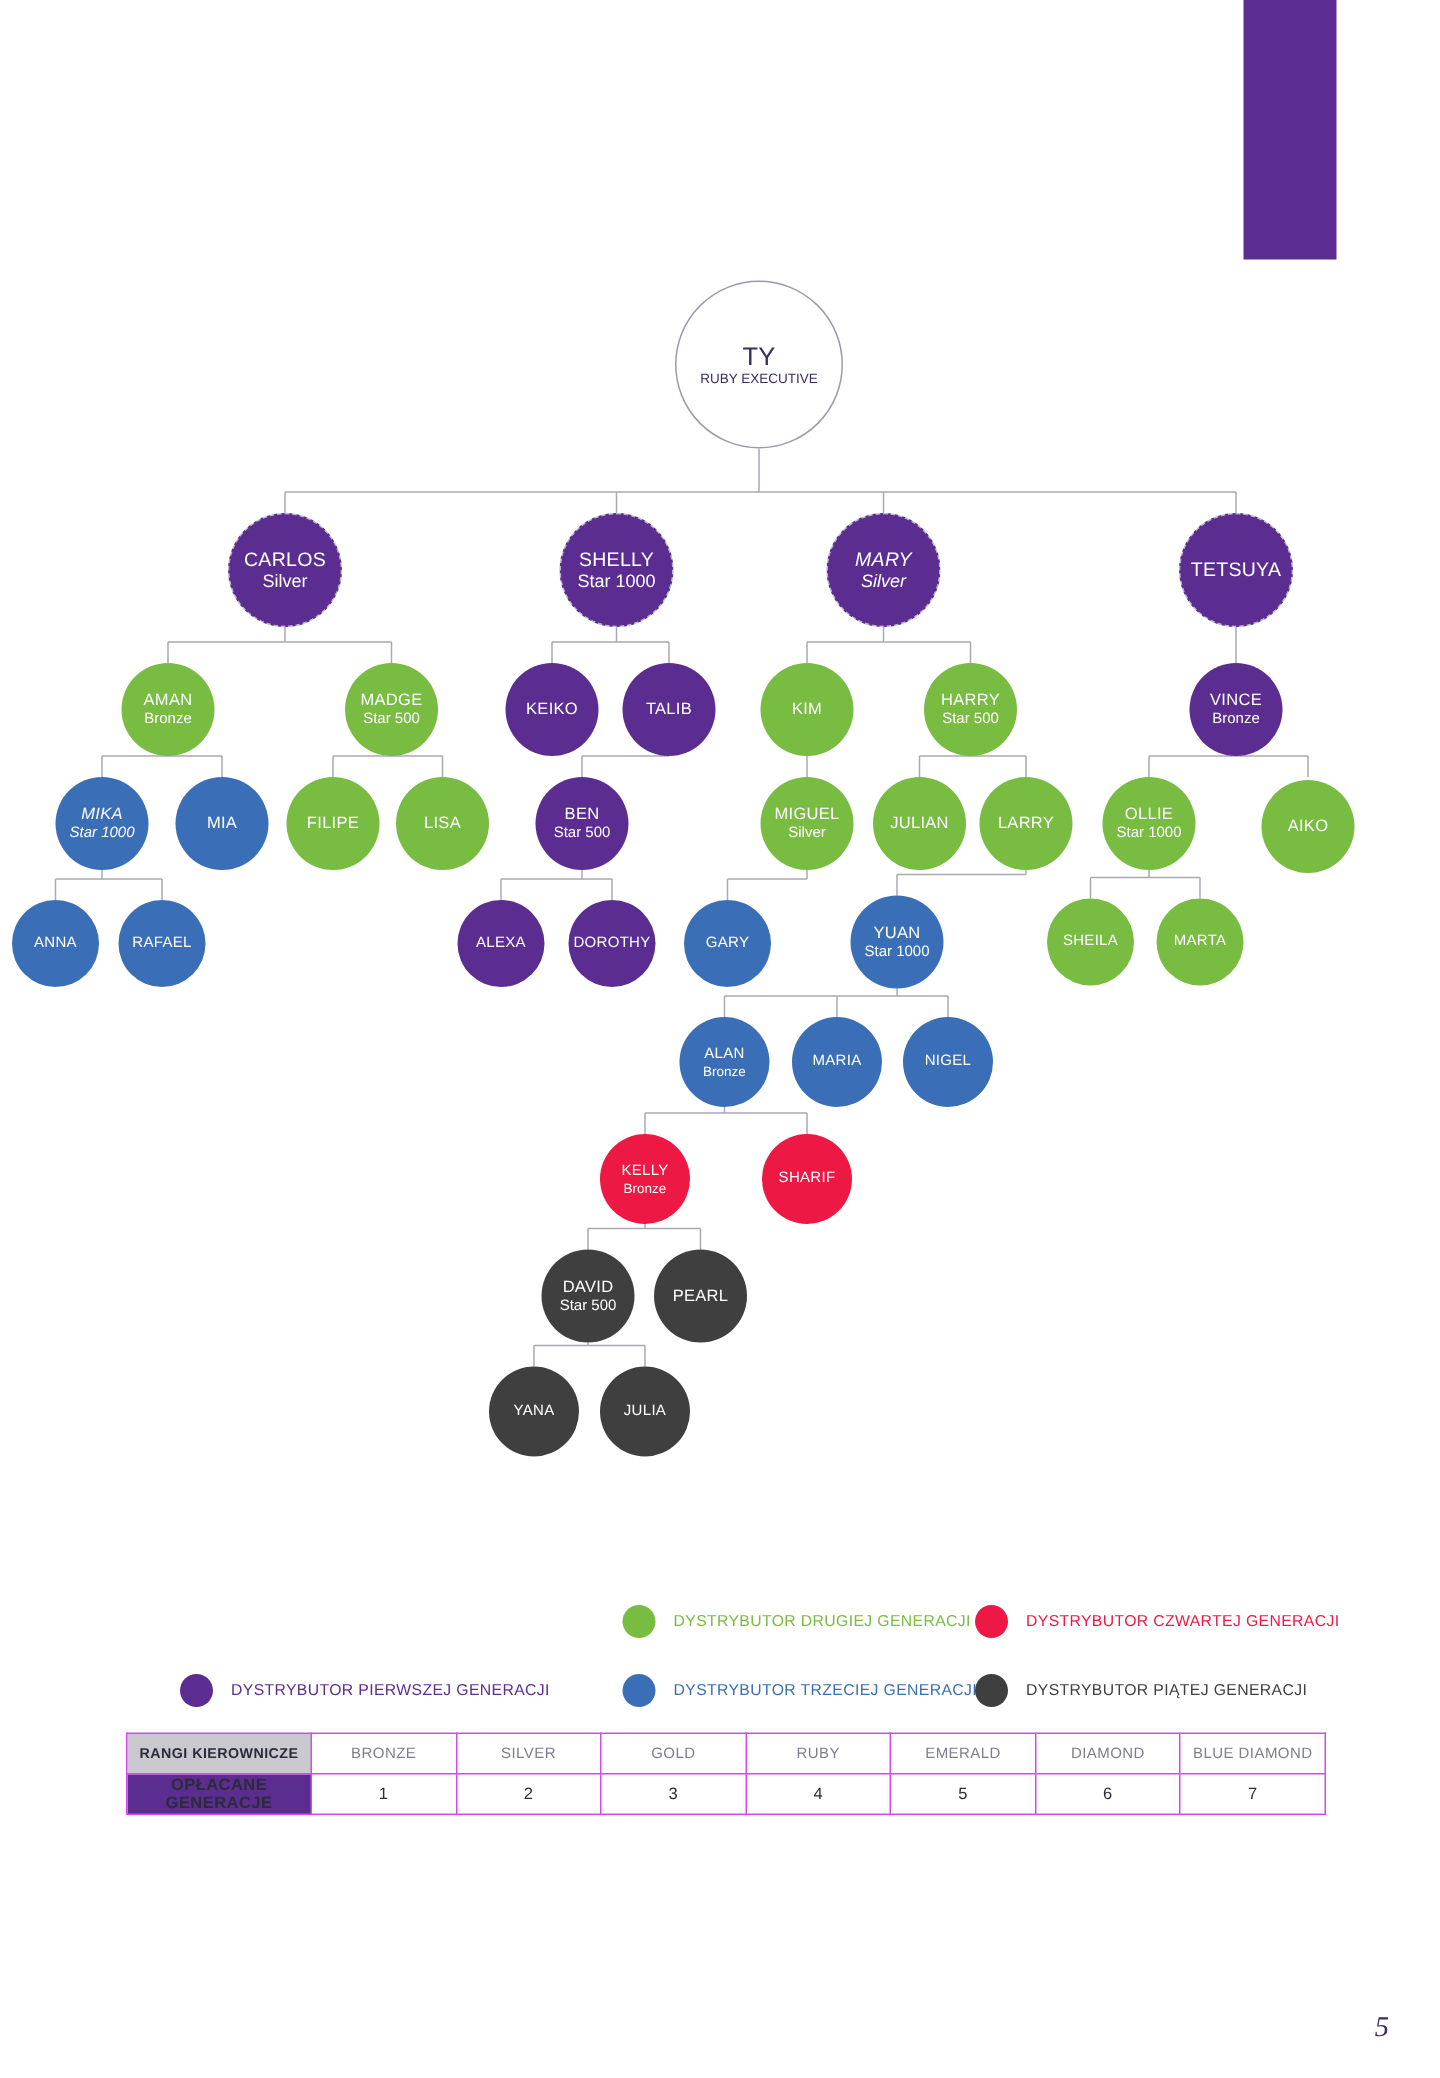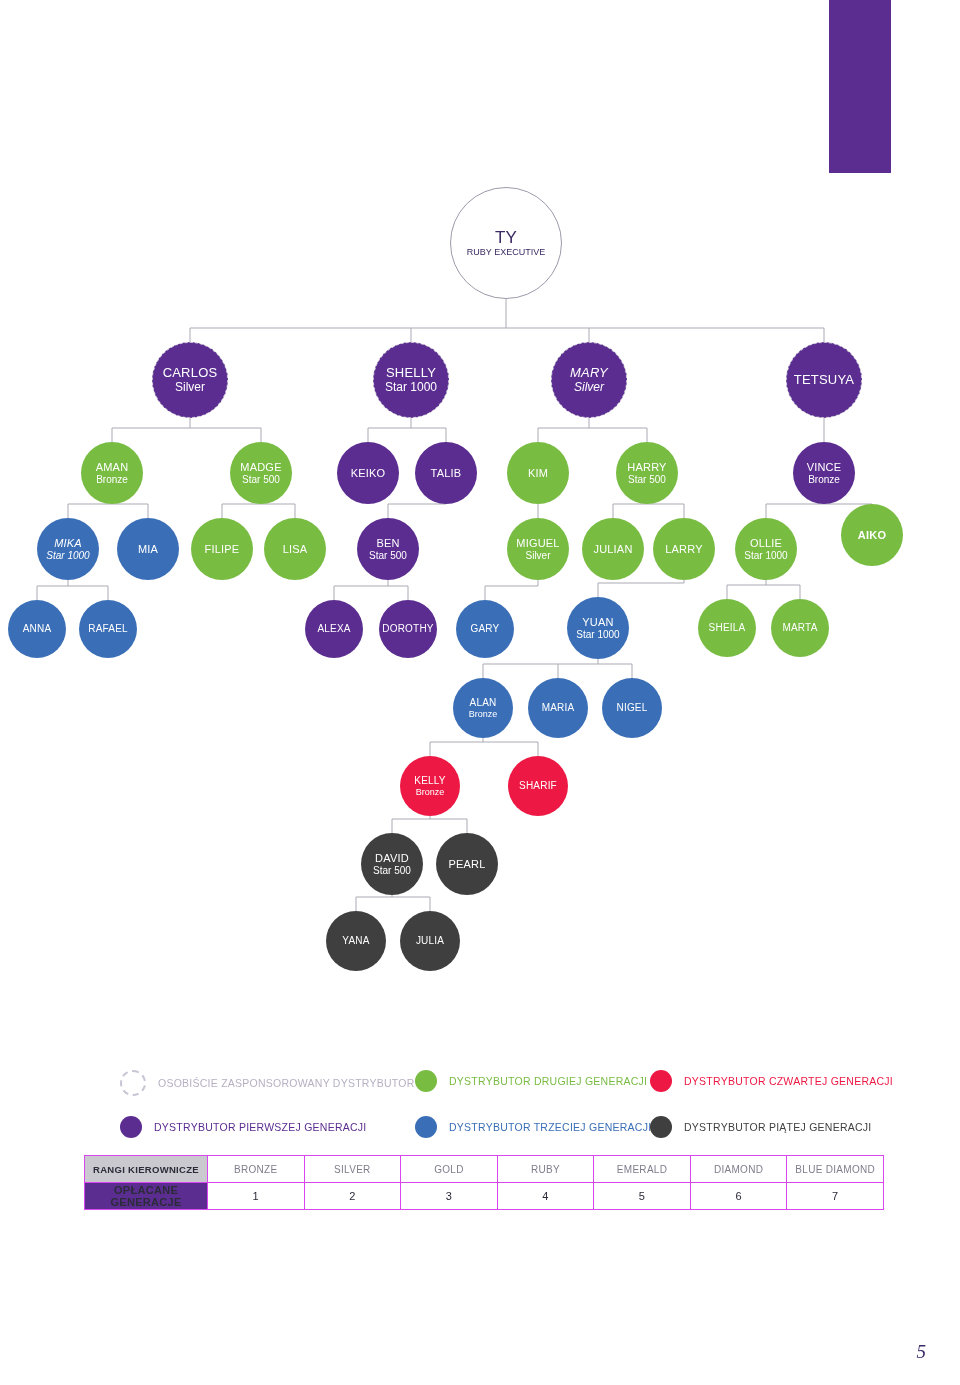--- a/index.html
+++ b/index.html
@@ -207,21 +207,21 @@
     <div class="node" style="left: 582px; top: 518px; height: 62px; width: 62px; background: rgb(120, 188, 66); font-size: 11px;">
       <span class="n-name">JULIAN</span>
     </div>
     <div class="node" style="left: 653px; top: 518px; height: 62px; width: 62px; background: rgb(120, 188, 66); font-size: 11px;">
       <span class="n-name">LARRY</span>
     </div>
     <div class="node" style="left: 735px; top: 518px; height: 62px; width: 62px; background: rgb(120, 188, 66); font-size: 11px;">
       <span class="n-name">OLLIE</span>
       <span class="n-rank" style="font-size: 10px;">Star 1000</span>
     </div>
-    <div class="node" style="left: 841px; top: 504px; height: 62px; width: 62px; background: rgb(120, 188, 66); font-size: 11px; font-weight: bold;">
+    <div class="node" style="left: 841px; top: 520px; height: 62px; width: 62px; background: rgb(120, 188, 66); font-size: 11px;">
       <span class="n-name">AIKO</span>
     </div>
     <div class="node" style="left: 8px; top: 600px; height: 58px; width: 58px; background: rgb(58, 111, 183); font-size: 10px;">
       <span class="n-name">ANNA</span>
     </div>
     <div class="node" style="left: 79px; top: 600px; height: 58px; width: 58px; background: rgb(58, 111, 183); font-size: 10px;">
       <span class="n-name">RAFAEL</span>
     </div>
     <div class="node" style="left: 305px; top: 600px; height: 58px; width: 58px; background: rgb(91, 45, 144); font-size: 10px;">
       <span class="n-name">ALEXA</span>
@@ -268,24 +268,20 @@
     </div>
     <div class="node" style="left: 326px; top: 911px; height: 60px; width: 60px; background: rgb(63, 63, 63); font-size: 10px;">
       <span class="n-name">YANA</span>
     </div>
     <div class="node" style="left: 400px; top: 911px; height: 60px; width: 60px; background: rgb(63, 63, 63); font-size: 10px;">
       <span class="n-name">JULIA</span>
     </div>
   </div>
 
 <div id="legend">
-    <div class="lg-item" style="left: 0px; top: 0px;">
-      <span class="lg-dot dashed"></span>
-      <span class="lg-text" style="color: rgb(182, 176, 194);">OSOBIŚCIE ZASPONSOROWANY DYSTRYBUTOR</span>
-    </div>
     <div class="lg-item" style="left: 295px; top: 0px;">
       <span class="lg-dot" style="background: rgb(120, 188, 66);"></span>
       <span class="lg-text" style="color: rgb(120, 188, 66);">DYSTRYBUTOR DRUGIEJ GENERACJI</span>
     </div>
     <div class="lg-item" style="left: 530px; top: 0px;">
       <span class="lg-dot" style="background: rgb(237, 25, 68);"></span>
       <span class="lg-text" style="color: rgb(237, 25, 68);">DYSTRYBUTOR CZWARTEJ GENERACJI</span>
     </div>
     <div class="lg-item" style="left: 0px; top: 46px;">
       <span class="lg-dot" style="background: rgb(91, 45, 144);"></span>

